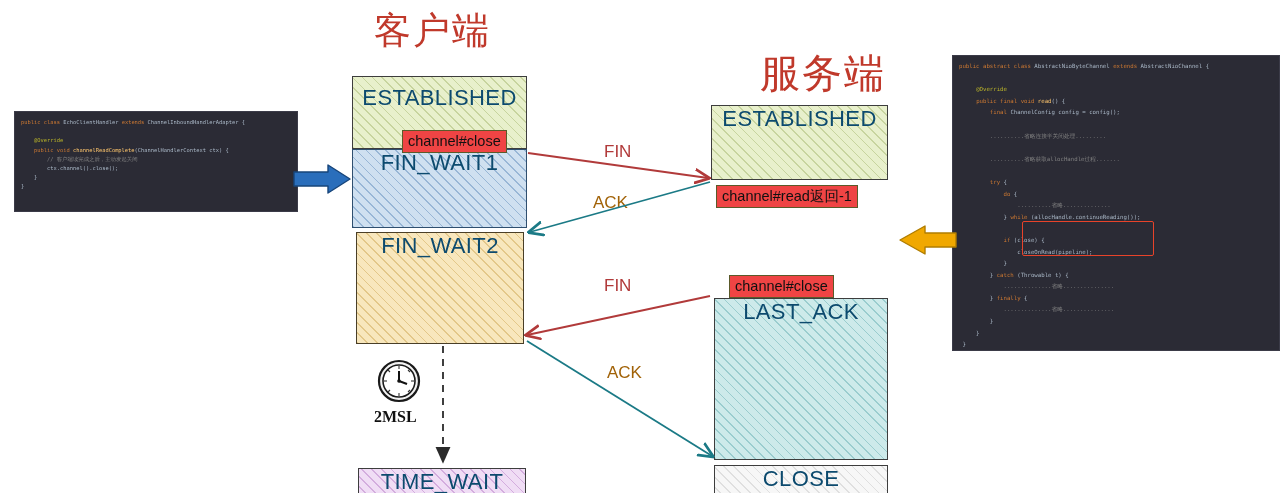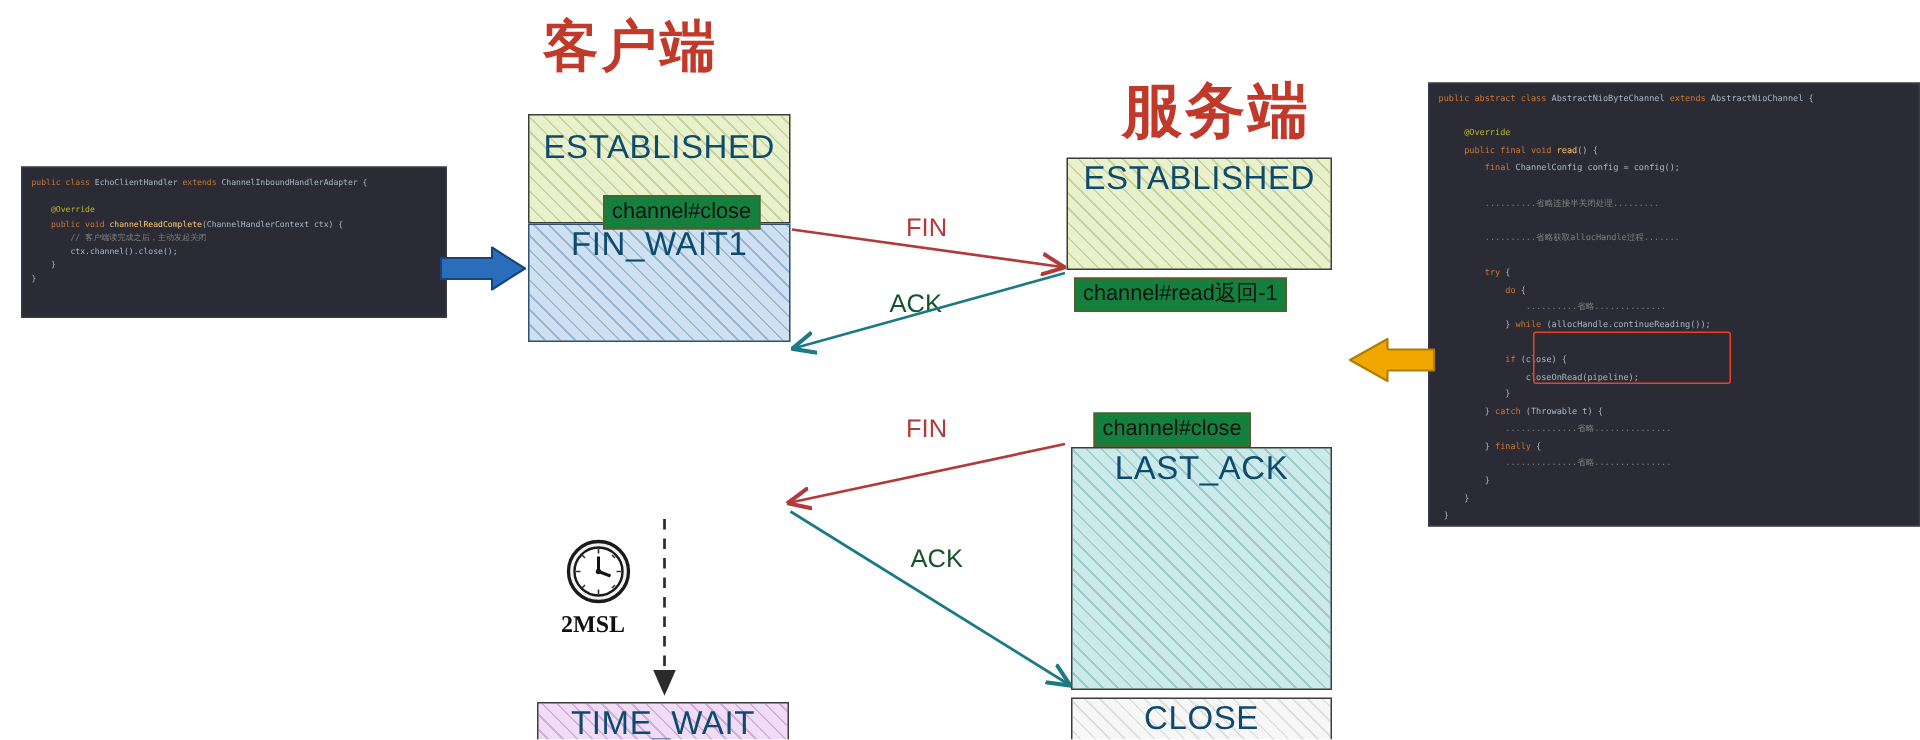--- a/index.html
+++ b/index.html
@@ -15,23 +15,24 @@
     width: 1280px;
     height: 493px;
     background: #ffffff;
     overflow: hidden;
   }
 
   
   .title {
     position: absolute;
     color: #c0392b;
-    font-weight: bold;
+    font-weight: normal;
     letter-spacing: 2px;
     white-space: nowrap;
+    margin-left: 12px;
   }
   #title-client {
     left: 362px;
     top: 6px;
     font-size: 37px;
   }
   #title-server {
     left: 748px;
     top: 46px;
     font-size: 40px;
@@ -134,42 +135,42 @@
   #box-s-lastack    { left: 714px; top: 298px; width: 174px; height: 162px; background:#cdeaea; border-color:#3d3d3d; }
   #box-s-lastack.hatch::after { background: repeating-linear-gradient(45deg, rgba(60,150,155,0.35) 0 1.2px, transparent 1.2px 7px); }
 
   #box-s-close      { left: 714px; top: 465px; width: 174px; height: 44px; background:#f7f7f7; border-color:#3d3d3d; }
   #box-s-close.hatch::after { background: repeating-linear-gradient(45deg, rgba(140,140,140,0.22) 0 1.2px, transparent 1.2px 7px); }
 
   
   .note-tag {
     position: absolute;
     z-index: 5;
-    background: #15803d;
+    background: #ef4444;
     border: 1.4px solid #5a5a2a;
     font-size: 14.5px;
     color: #111;
     padding: 1px 5px 2px 5px;
     white-space: nowrap;
     line-height: 18px;
     box-sizing: border-box;
   }
   #tag-c-close      { left: 402px; top: 130px; }
   #tag-s-read       { left: 716px; top: 185px; }
   #tag-s-close      { left: 729px; top: 275px; }
 
   
   .arrow-label {
     position: absolute;
     font-size: 17px;
     font-weight: normal;
     white-space: nowrap;
   }
   .lbl-fin { color: #b13a3a; text-align: center; }
-  .lbl-ack { color: #14532d; }
+  .lbl-ack { color: #a16207; }
   #lbl-fin-1 { left: 604px; top: 142px; }
   #lbl-ack-1 { left: 593px; top: 193px; }
   #lbl-fin-2 { left: 604px; top: 276px; }
   #lbl-ack-2 { left: 607px; top: 363px; }
 
   
   #clock-icon {
     position: absolute;
     left: 377px;
     top: 359px;
@@ -247,20 +248,23 @@
   <div class="state-box hatch" id="box-c-established">
     <span class="state-label">ESTABLISHED</span>
   </div>
 
   <div class="note-tag" id="tag-c-close">channel#close</div>
 
   <div class="state-box hatch" id="box-c-finwait1">
     <span class="state-label">FIN_WAIT1</span>
   </div>
 
+  <div class="state-box hatch" id="box-c-finwait2">
+    <span class="state-label">FIN_WAIT2</span>
+  </div>
 
   <div class="state-box hatch" id="box-c-timewait">
     <span class="state-label">TIME_WAIT</span>
   </div>
 
   <div class="state-box hatch" id="box-s-established">
     <span class="state-label">ESTABLISHED</span>
   </div>
 
   <div class="note-tag" id="tag-s-read">channel#read返回-1</div>

